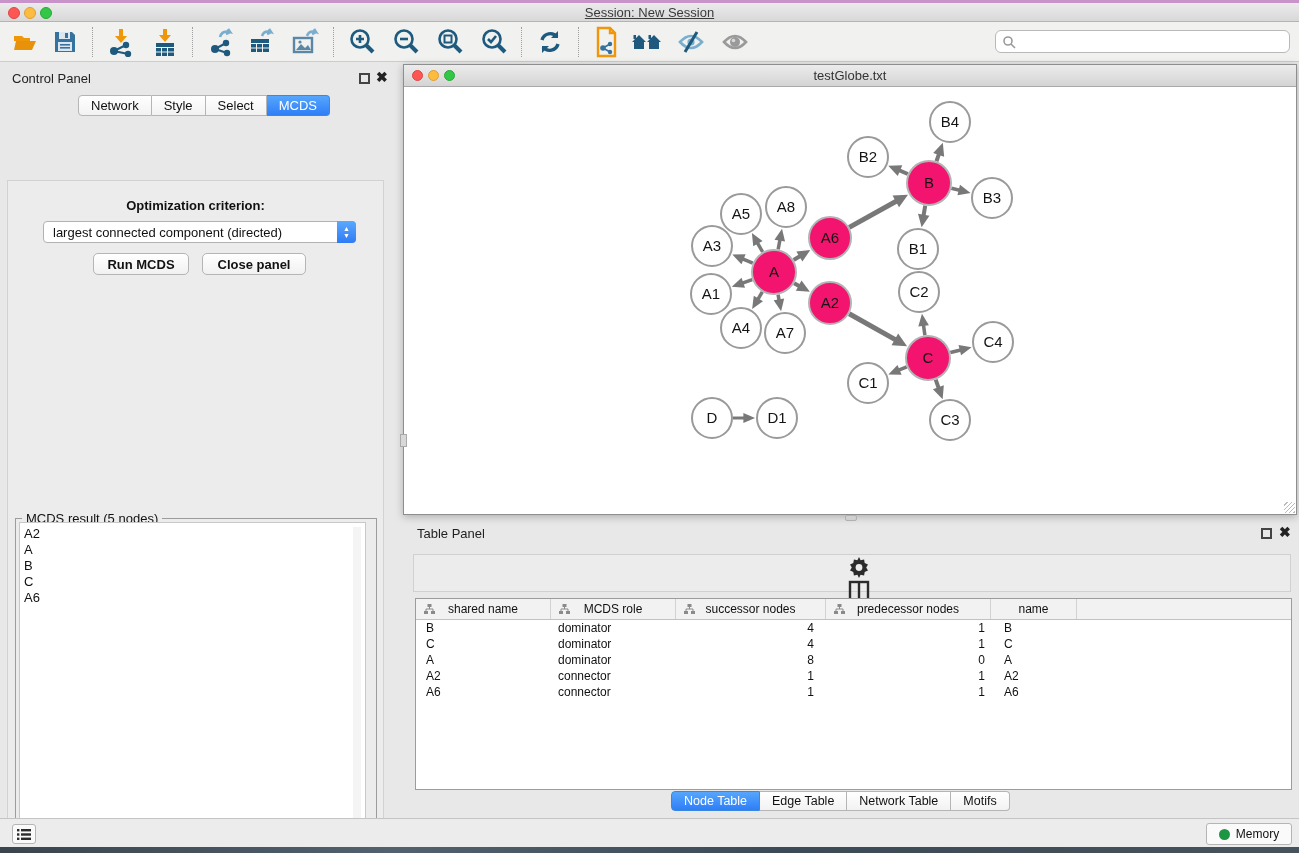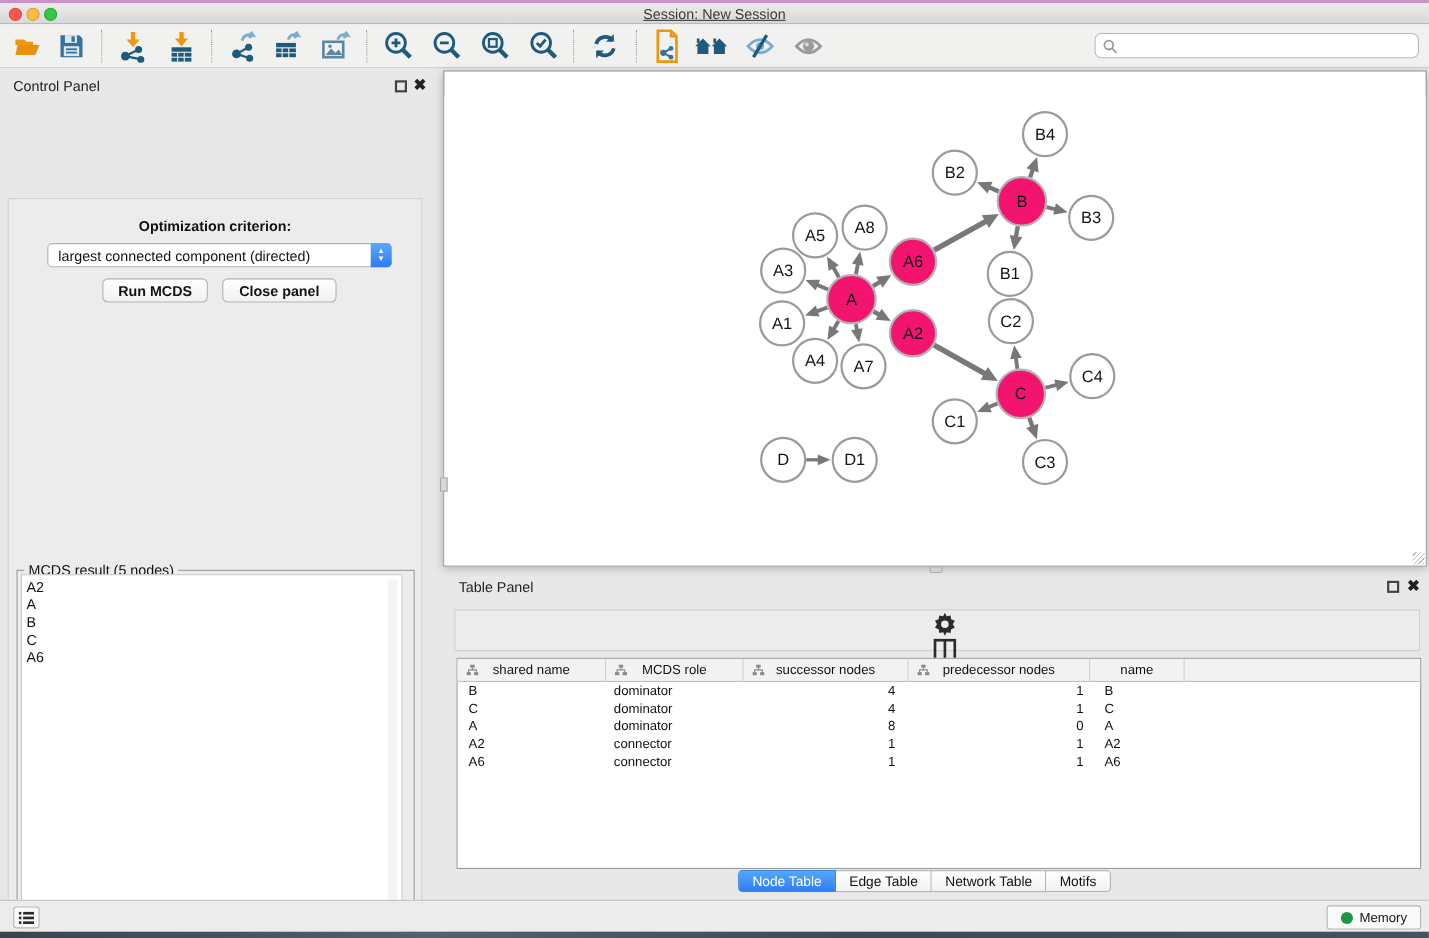--- a/index.html
+++ b/index.html
@@ -270,20 +270,26 @@
         <path d="M9 9 L13 13" stroke="#9a9a9a" stroke-width="1.6"></path>
       </svg>
     <input type="text" placeholder="" style="">
   </div>
 </div>
 
 <div class="abs" id="control-panel">
   <div class="abs" id="cp-title">Control Panel</div>
   <div class="abs" id="cp-float"></div>
   <div class="abs" id="cp-close">✖</div>
+  <div class="seg-bar" style="left:78px; top:33px;" id="cp-tabs">
+      <div class="seg">Network</div>
+      <div class="seg">Style</div>
+      <div class="seg">Select</div>
+      <div class="seg active">MCDS</div>
+    </div>
   <div class="abs" id="cp-body">
     <div class="abs" id="criterion">
       <span class="val">largest connected component (directed)</span>
       <span class="stepper">
           <span>▲</span>
           <span>▼</span>
         </span>
     </div>
     <div class="abs" id="opt-label">Optimization criterion:</div>
     <div class="push-btn" id="run-btn">Run MCDS</div>
@@ -296,20 +302,26 @@
           <div class="result-item">A</div>
           <div class="result-item">B</div>
           <div class="result-item">C</div>
           <div class="result-item">A6</div>
         </div>
     </div>
   </div>
 </div>
 
 <div class="abs" id="net-window">
+  <div class="abs" id="net-titlebar">
+    <span class="tl red" style="left:8px"></span>
+    <span class="tl yellow" style="left:24px"></span>
+    <span class="tl green" style="left:40px"></span>
+    <div id="net-title">testGlobe.txt</div>
+  </div>
   <svg class="abs" id="net-canvas" viewBox="0 0 892 427">
       <line x1="358.6259422671336" y1="165.00923186344698" x2="353.41820507526796" y2="155.85623922319823" stroke="#787878" stroke-width="3.5"></line>
       <polygon points="347.8795334836113,146.12160430452894 358.56275582585164,154.0796983217077 349.2627028231944,159.37110778873685" fill="#787878"></polygon>
       <line x1="374.1755920274904" y1="162.3822098510938" x2="375.9726236820574" y2="152.64828838885592" stroke="#787878" stroke-width="3.5"></line>
       <polygon points="378.00595545196575,141.63440796851899 381.05217086767294,154.6029495843333 370.52998153752964,152.660391554153" fill="#787878"></polygon>
       <line x1="348.7895292179438" y1="176.1052864462345" x2="338.6168534767072" y2="171.8393256515224" stroke="#787878" stroke-width="3.5"></line>
       <polygon points="328.2882764002277,167.50798687751484 341.6080355764769,167.29231238499042 337.4700601405946,177.1597922705557" fill="#787878"></polygon>
       <line x1="348.28588978270966" y1="192.58270515524424" x2="338.3438460527843" y2="196.05452994982136" stroke="#787878" stroke-width="3.5"></line>
       <polygon points="327.77001846871246,199.74697767759247 337.5241346456857,190.6739562620932 341.0517409570385,200.77573797187608" fill="#787878"></polygon>
       <line x1="358.32307692307694" y1="204.81538461538463" x2="353.8553846153846" y2="212.3969230769231" stroke="#787878" stroke-width="3.5"></line>

